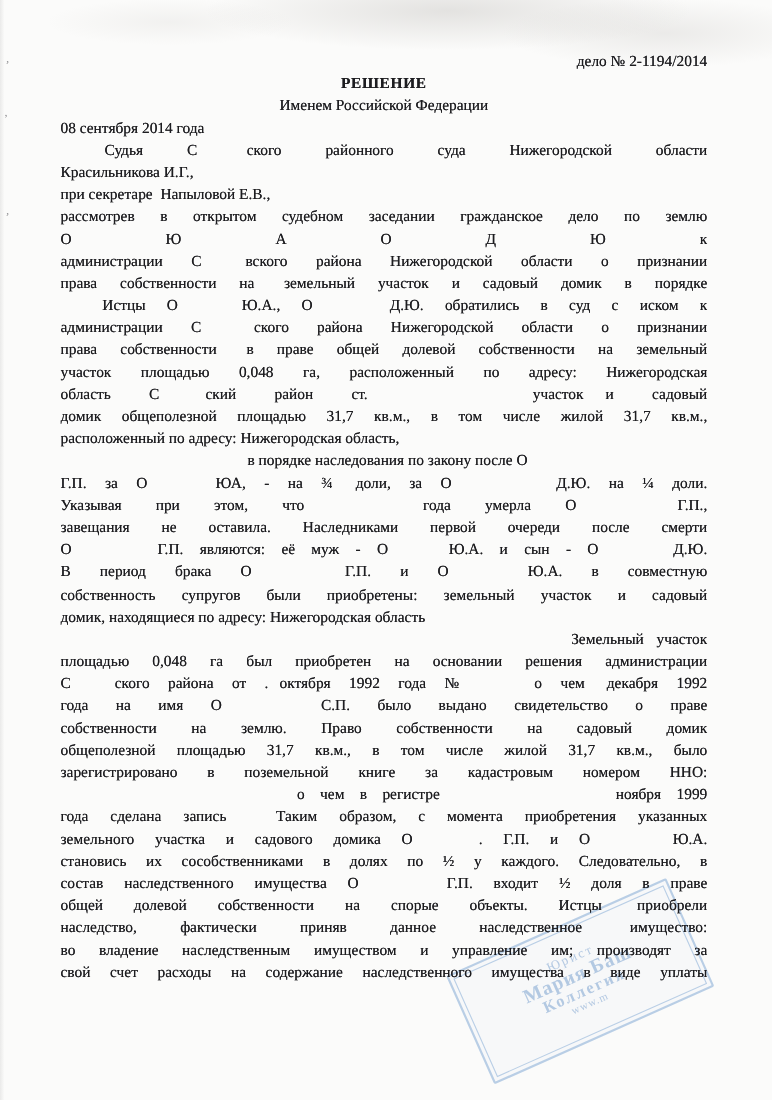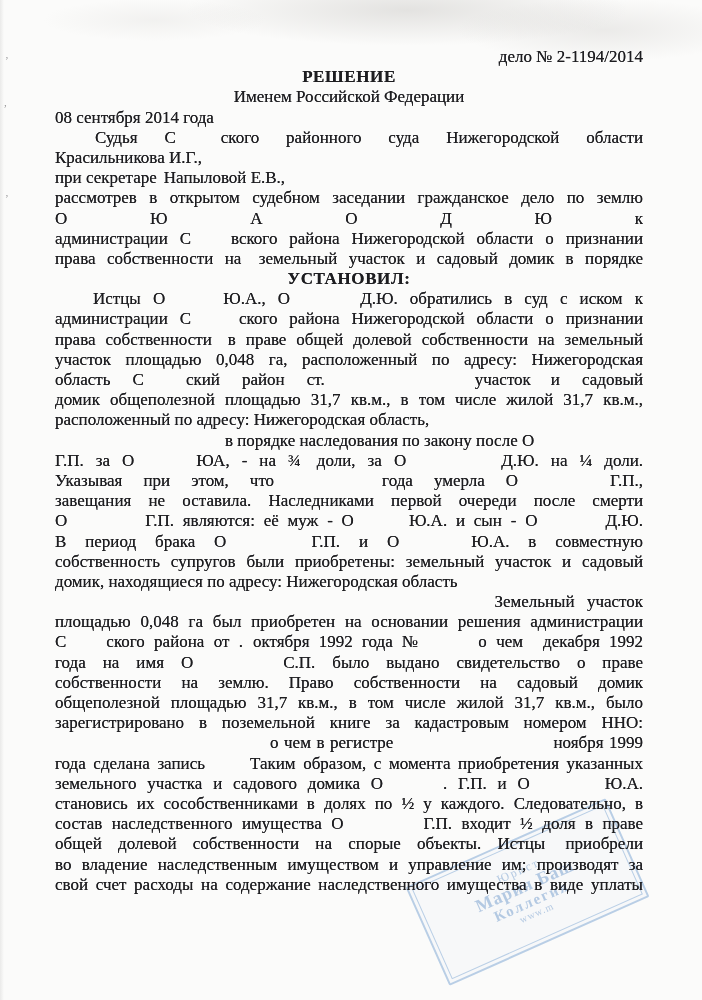--- a/index.html
+++ b/index.html
@@ -13,21 +13,21 @@
     background:
       radial-gradient(ellipse 340px 55px at 58% 1%, rgba(172,169,165,.30), transparent 65%),
       radial-gradient(ellipse 210px 45px at 86% 3%, rgba(178,175,171,.22), transparent 70%),
       radial-gradient(ellipse 160px 30px at 22% 2%, rgba(183,180,176,.14), transparent 70%),
       linear-gradient(90deg, rgba(130,130,130,.14) 0px, rgba(130,130,130,0) 4px),
       #fbfbfa;
   }
   
   .doc-body{
     position:absolute;left:55px;top:47px;width:588px;
-    font-size:17px;
+    font-size:14px;
     text-shadow:0 0 .45px rgba(20,20,25,.85);
     filter:blur(.22px);
     z-index:2;
   }
   .line{height:20.2px;line-height:20.2px;overflow:hidden;white-space:nowrap;}
   .line.justify{text-align:justify;text-align-last:justify;white-space:normal;}
   .line.left{text-align:left;}
   .line.center{text-align:center;}
   .line.right{text-align:right;}
   .line.split{display:flex;justify-content:space-between;}
@@ -70,21 +70,20 @@
       <div class="line center b">РЕШЕНИЕ</div>
       <div class="line center">Именем Российской Федерации</div>
       <div class="line split">08 сентября 2014 года<span class="split-right">г. С</span></div>
       <div class="line justify" style="text-indent: 40px;">Судья С<span class="gap" style="width: 45px;"></span>ского районного суда Нижегородской области</div>
       <div class="line left">Красильникова И.Г.,</div>
       <div class="line left">при секретаре<span class="gap" style="width: 7px;"></span>Напыловой Е.В.,</div>
       <div class="line justify">рассмотрев в открытом судебном заседании гражданское дело по землю</div>
       <div class="line justify">О Ю А О Д Ю к</div>
       <div class="line justify">администрации С<span class="gap" style="width: 40px;"></span>вского района Нижегородской области о признании</div>
       <div class="line justify">права собственности на <span class="gap" style="width: 6px;"></span>земельный участок и садовый домик в порядке</div>
-      <div class="line center b">УСТАНОВИЛ:</div>
       <div class="line justify" style="text-indent: 38px;">Истцы О<span class="gap" style="width: 58px;"></span>Ю.А., О<span class="gap" style="width: 70px;"></span>Д.Ю. обратились в суд с иском к</div>
       <div class="line justify">администрации С<span class="gap" style="width: 48px;"></span>ского района Нижегородской области о признании</div>
       <div class="line justify">права собственности <span class="gap" style="width: 6px;"></span>в праве общей долевой собственности на земельный</div>
       <div class="line justify">участок площадью 0,048 га, расположенный по адресу: Нижегородская</div>
       <div class="line justify">область С<span class="gap" style="width: 42px;"></span>ский район ст.<span class="gap" style="width: 150px;"></span>участок<span class="gap" style="width: 20px;"></span>и садовый</div>
       <div class="line justify">домик общеполезной площадью 31,7 кв.м., в том числе жилой 31,7 кв.м.,</div>
       <div class="line left">расположенный по адресу: Нижегородская область,</div>
       <div class="line left" style="text-indent: 170px;">в порядке наследования по закону после О</div>
       <div class="line justify">Г.П. за О<span class="gap" style="width: 62px;"></span>ЮА, - на ¾ <span class="gap" style="width: 4px;"></span>доли, за О<span class="gap" style="width: 95px;"></span>Д.Ю. на ¼ доли.</div>
       <div class="line justify">Указывая при этом, что<span class="gap" style="width: 108px;"></span>года умерла О<span class="gap" style="width: 92px;"></span>Г.П.,</div>
@@ -99,20 +98,21 @@
       <div class="line justify">года на имя О<span class="gap" style="width: 90px;"></span>С.П. было выдано свидетельство о праве</div>
       <div class="line justify">собственности на землю. Право собственности на садовый домик</div>
       <div class="line justify">общеполезной площадью 31,7 кв.м., в том числе жилой 31,7 кв.м., было</div>
       <div class="line justify">зарегистрировано в поземельной книге за кадастровым номером ННО:</div>
       <div class="line justify" style="text-indent: 215px;">о чем в регистре<span class="gap" style="width: 160px;"></span>ноября 1999</div>
       <div class="line justify">года сделана запись<span class="gap" style="width: 45px;"></span>Таким образом, с момента приобретения указанных</div>
       <div class="line justify">земельного участка и садового домика О<span class="gap" style="width: 60px;"></span>. Г.П. и О<span class="gap" style="width: 75px;"></span>Ю.А.</div>
       <div class="line justify">становись их сособственниками в долях по ½ у каждого. Следовательно, в</div>
       <div class="line justify">состав наследственного имущества О<span class="gap" style="width: 80px;"></span>Г.П. входит ½ доля в праве</div>
       <div class="line justify">общей долевой собственности на спорые объекты. Истцы <span class="gap" style="width: 4px;"></span>приобрели</div>
+      <div class="line justify">наследство, фактически приняв данное наследственное <span class="gap" style="width: 4px;"></span>имущество:</div>
       <div class="line justify">во владение наследственным имуществом и управление им; производят за</div>
       <div class="line justify">свой счет расходы на содержание наследственного имущества в виде уплаты</div>
     </div>
 
   <div class="watermark" style="--wm-border: rgba(143,179,217,0.60); --wm-text: rgba(123,163,207,0.55);">
     <div class="wm-inner">
       <div class="wm-l1">Юрист</div>
       <div class="wm-l2">Мария Баш</div>
       <div class="wm-l3">Коллегия</div>
       <div class="wm-l4">www.m</div>

